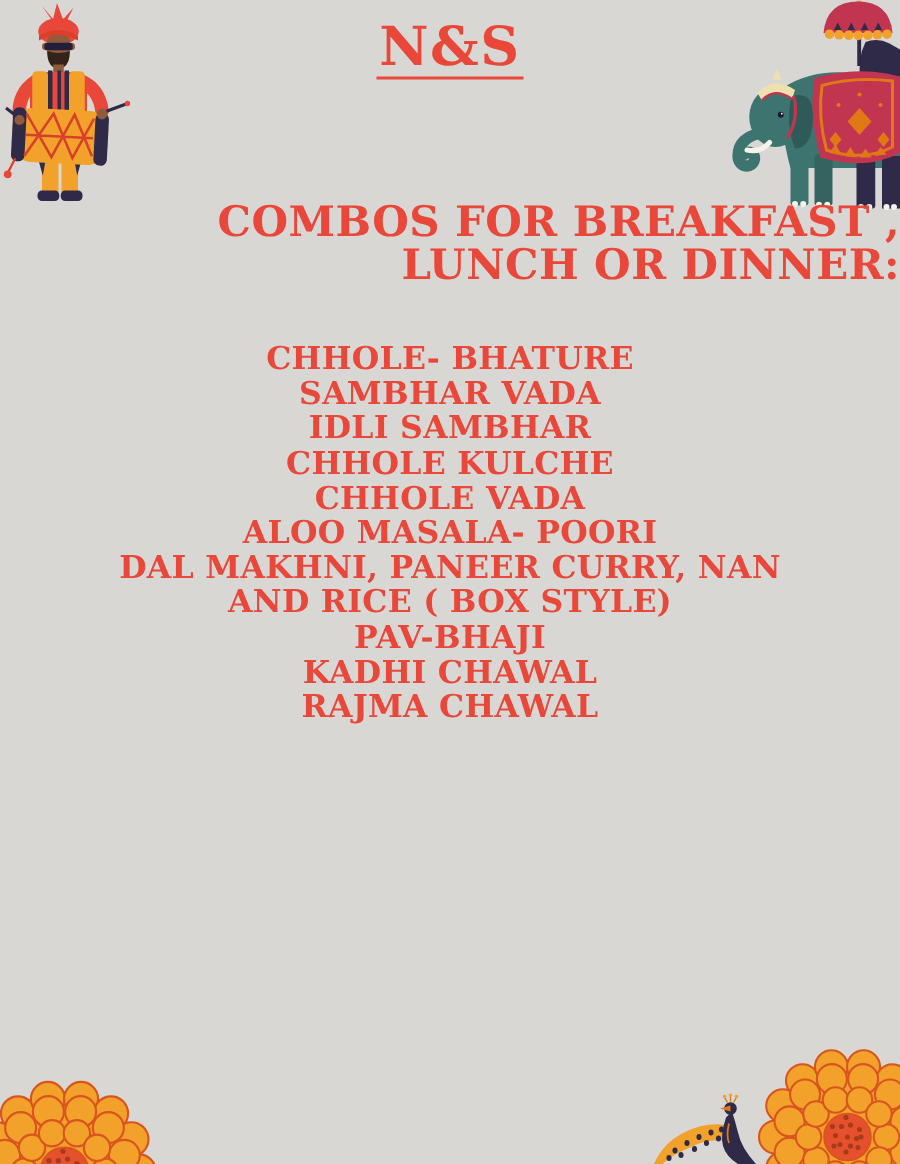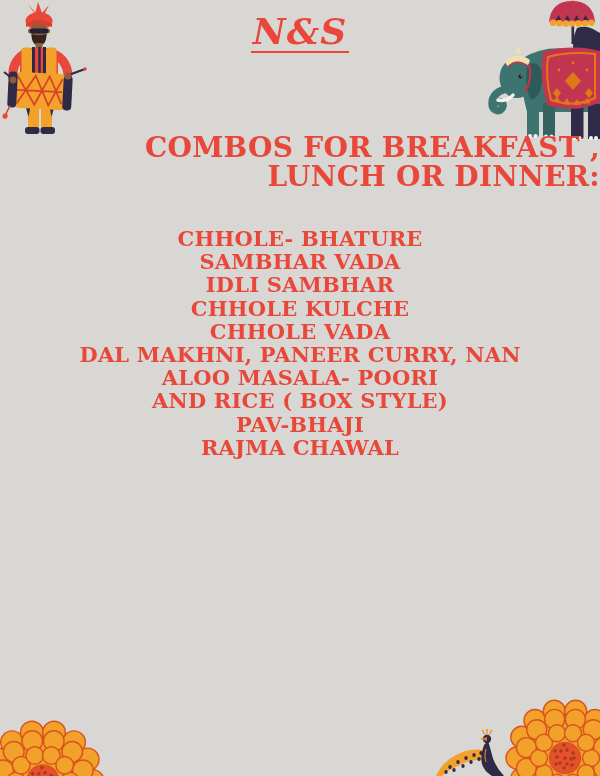--- a/index.html
+++ b/index.html
@@ -2,21 +2,21 @@
 <html style="--bg: #d8d7d4; --red: #e8473a; --rope_red: #d9402a; --orange: #f2a12b; --orange_deep: #e07818; --petal_outline: #d9541e; --flower_center: #e5512c; --flower_dots: #a83a1a; --navy: #2e2a47; --crimson: #c23551; --teal: #3e7470; --teal_dark: #2e5b58; --skin: #8f5b3c; --cream: #efe0b0; --ivory: #f6f3ec;"><head>
 <meta charset="utf-8">
 <style>
   html,body{margin:0;padding:0;}
   body{width:600px;height:776px;font-family:"DejaVu Serif",serif;}
   .page{
     position:relative;width:600px;height:776px;overflow:hidden;
     background:var(--bg,#d8d7d4);
   }
   .brand{
-    position:absolute;top:13px;left:0;width:100%;text-align:center;font-style:italic;
+    position:absolute;top:13px;left:0;width:100%;text-align:center;
   }
   .brand span{
     display:inline-block;
     font-size:36px;font-weight:bold;color:var(--red,#e8473a);
     letter-spacing:1px;line-height:1;
     border-bottom:2.5px solid var(--red,#e8473a);
     padding:0 2px 2px 2px;
   }
   .heading{
     position:absolute;top:133px;left:0;width:100%;text-align:right;
@@ -220,24 +220,25 @@
     <div>COMBOS FOR BREAKFAST ,</div>
     <div>LUNCH OR DINNER:</div>
   </div>
 
   <div class="menu">
     <div>CHHOLE- BHATURE</div>
     <div>SAMBHAR VADA</div>
     <div>IDLI SAMBHAR</div>
     <div>CHHOLE KULCHE</div>
     <div>CHHOLE VADA</div>
+    <div>ALOO MASALA- POORI</div>
     <div>DAL MAKHNI, PANEER CURRY, NAN</div>
-    <div>ALOO MASALA- POORI</div>
     <div>AND RICE ( BOX STYLE)</div>
     <div>PAV-BHAJI</div>
+    <div>KADHI CHAWAL</div>
     <div>RAJMA CHAWAL</div>
   </div>
 
   <svg class="illus flower-left" width="124" height="124" viewBox="0 0 120 120">
     <use href="#marigold"></use>
   </svg>
 
   <svg class="illus flower-right" width="120" height="120" viewBox="0 0 120 120">
     <use href="#marigold"></use>
   </svg>

